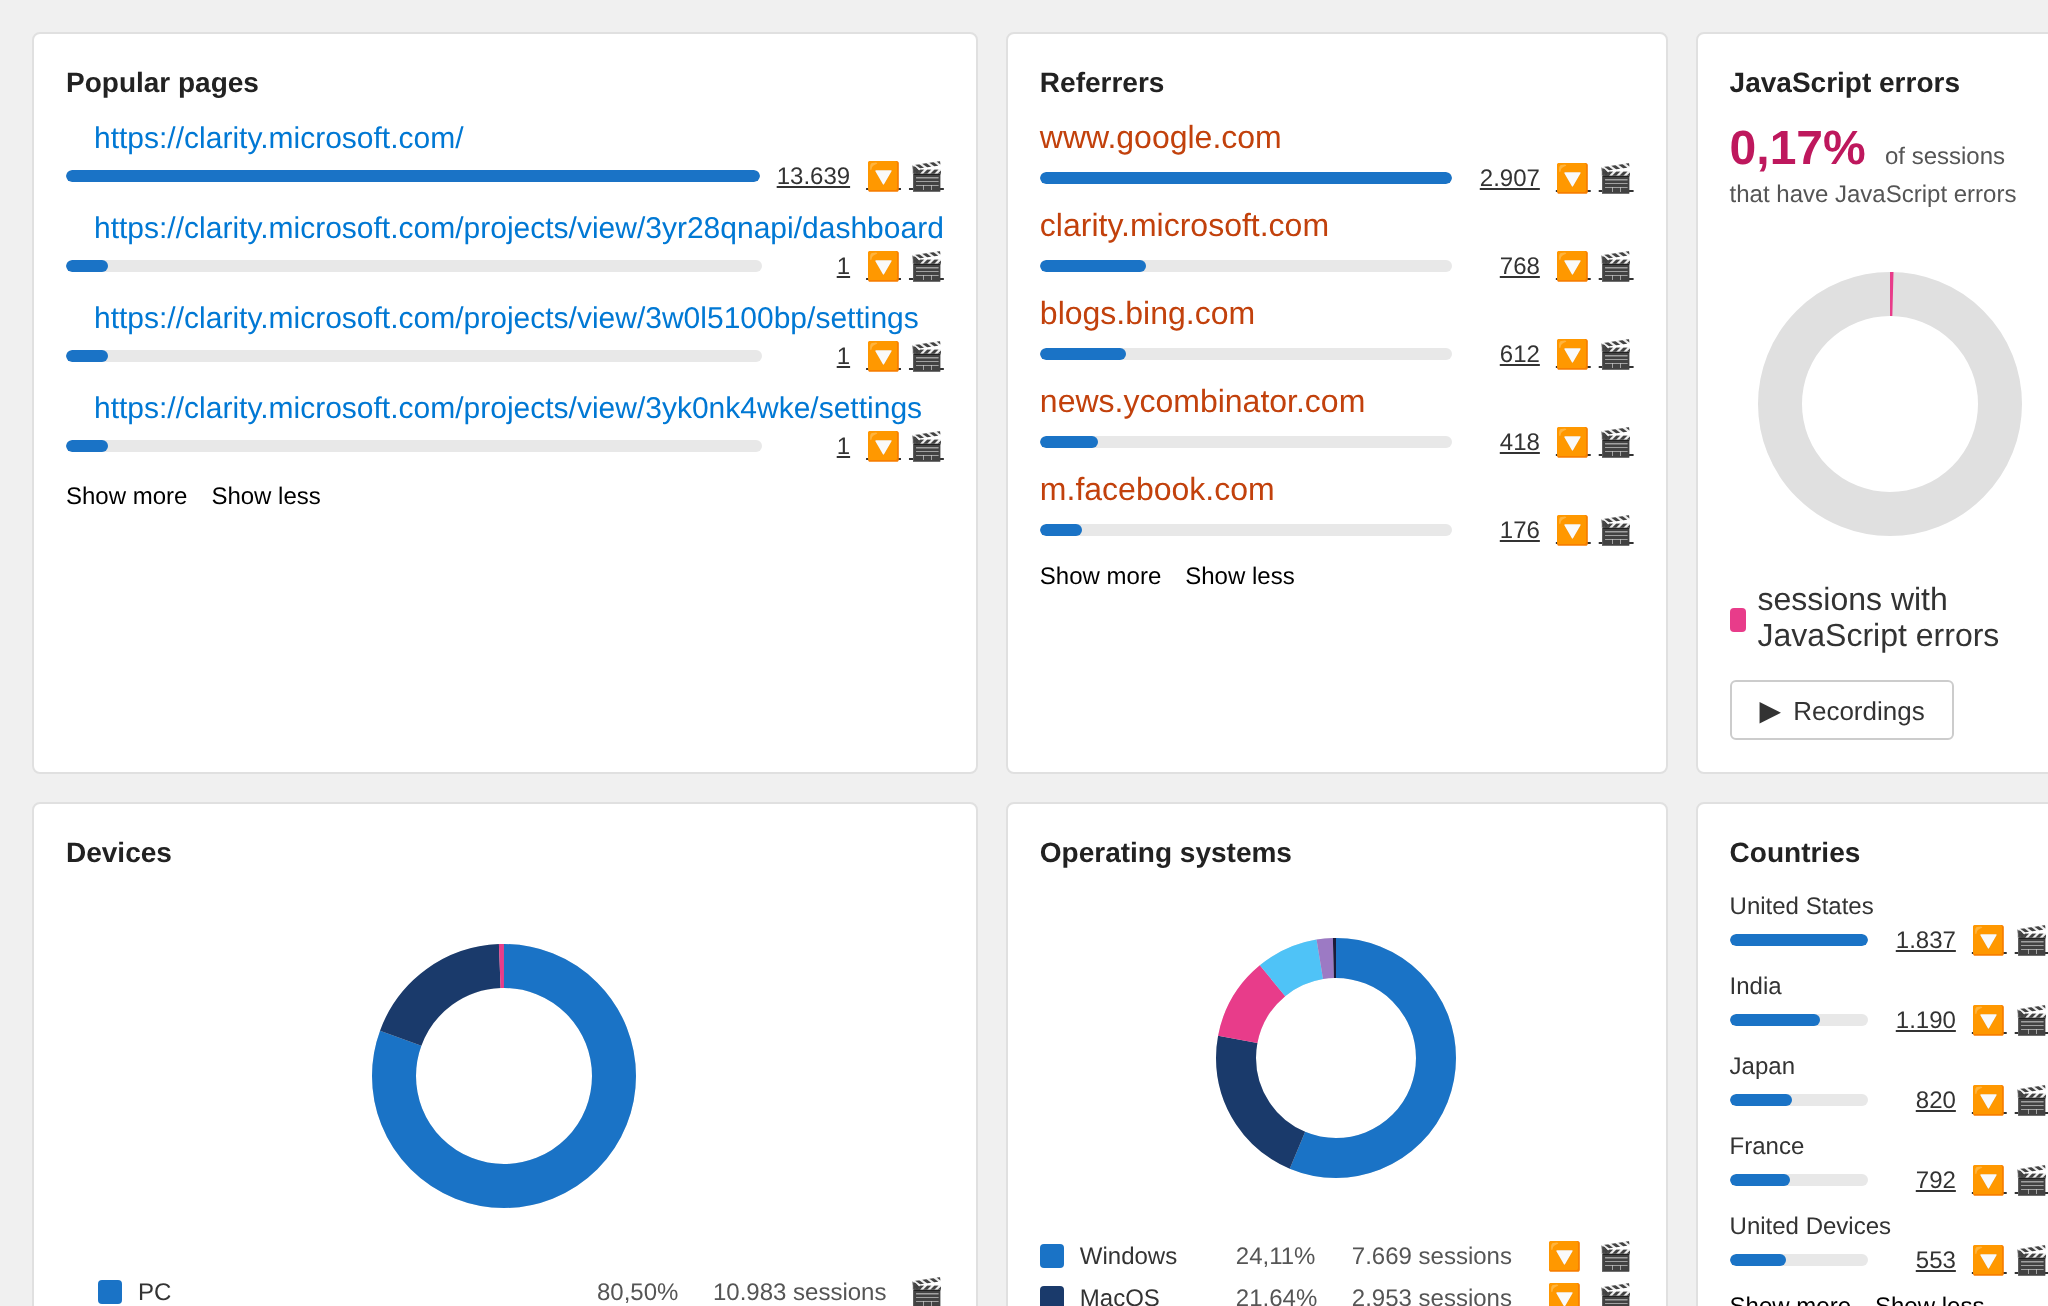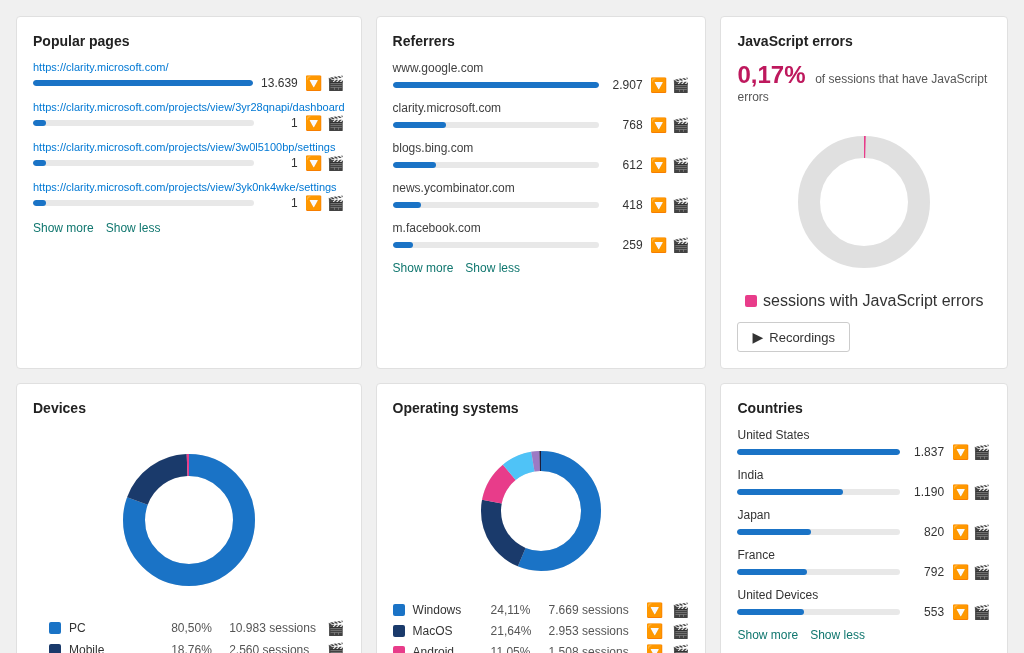--- a/index.html
+++ b/index.html
@@ -25,44 +25,44 @@
       padding: 16px;
     }
     .card-title {
       font-size: 14px;
       font-weight: 600;
       margin-bottom: 12px;
       color: #222;
     }
     
     .page-item { margin-bottom: 10px; }
-    .page-url { font-size: 11px; color: #0078d4; margin-bottom: 2px; overflow: hidden; text-overflow: ellipsis; white-space: nowrap; }
-    .bar-row { display: flex; align-items: center; gap: 8px; }
+    .page-url { font-size: 15px; color: #0078d4; margin-bottom: 2px; overflow: hidden; text-overflow: ellipsis; white-space: nowrap; margin-left: 14px; }
+    .bar-row { display: flex; align-items: center; gap: 8px; text-decoration: underline; }
     .bar-track { flex: 1; height: 6px; background: #e8e8e8; border-radius: 3px; overflow: hidden; }
     .bar-fill { height: 100%; border-radius: 3px; }
     .bar-value { font-size: 12px; color: #333; min-width: 36px; text-align: right; }
     .bar-icons { display: flex; gap: 4px; }
     .icon-btn { color: #0078d4; font-size: 14px; cursor: pointer; }
     .show-links { display: flex; gap: 12px; margin-top: 8px; }
-    .show-link { color: #0f766e; font-size: 12px; cursor: pointer; text-decoration: none; }
+    .show-link { color: #000000; font-size: 12px; cursor: pointer; text-decoration: none; }
 
     
     .devices-card { display: flex; flex-direction: column; }
     .donut-container { display: flex; justify-content: center; align-items: center; padding: 12px 0; }
     .legend { display: flex; flex-direction: column; gap: 6px; margin-top: 8px; }
     .legend-item { display: flex; align-items: center; gap: 8px; margin-left: 16px; }
     .legend-dot { width: 12px; height: 12px; border-radius: 2px; flex-shrink: 0; }
     .legend-label { flex: 1; font-size: 12px; }
     .legend-pct { font-size: 12px; color: #555; min-width: 50px; }
     .legend-sessions { font-size: 12px; color: #555; min-width: 90px; }
     .legend-icon { color: #0078d4; font-size: 14px; }
 
     
     .referrer-item { margin-bottom: 8px; }
-    .referrer-url { font-size: 12px; color: #404040; margin-bottom: 2px; }
+    .referrer-url { font-size: 16px; color: #c2410c; margin-bottom: 2px; }
 
     
     .os-grid { display: flex; flex-direction: column; gap: 5px; margin-top: 8px; }
     .os-item { display: flex; align-items: center; gap: 8px; }
     .os-dot { width: 12px; height: 12px; border-radius: 2px; flex-shrink: 0; }
     .os-label { min-width: 70px; font-size: 12px; }
     .os-pct { min-width: 50px; font-size: 12px; color: #555; }
     .os-sessions { min-width: 90px; font-size: 12px; color: #555; }
     .big-pct { font-size: 24px; font-weight: 700; color: #be185d; display: inline; }
     .big-pct-label { font-size: 12px; color: #555; display: inline; margin-left: 6px; }
@@ -204,21 +204,21 @@
           <span class="icon-btn">🎬</span>
         </div>
       </div>
     </div>
         <div class="referrer-item">
       <div class="referrer-url">m.facebook.com</div>
       <div class="bar-row">
         <div class="bar-track">
           <div class="bar-fill" style="width:10%;background:#1a73c6;"></div>
         </div>
-        <span class="bar-value">259</span>
+        <span class="bar-value">176</span>
         <div class="bar-icons">
           <span class="icon-btn">🔽</span>
           <span class="icon-btn">🎬</span>
         </div>
       </div>
     </div>
       </div>
     <div class="show-links">
       <a class="show-link">Show more</a>
       <a class="show-link">Show less</a>

